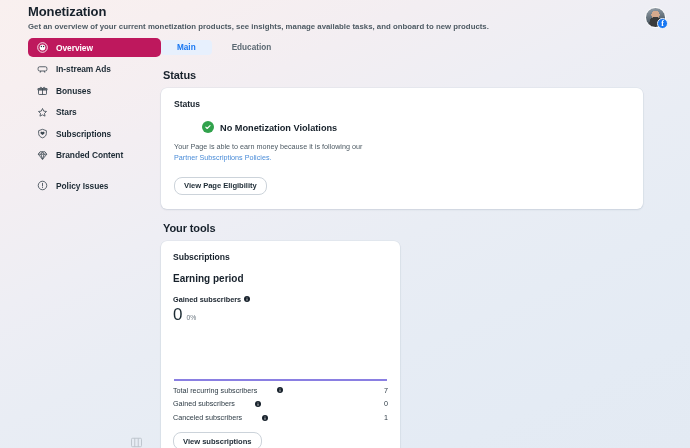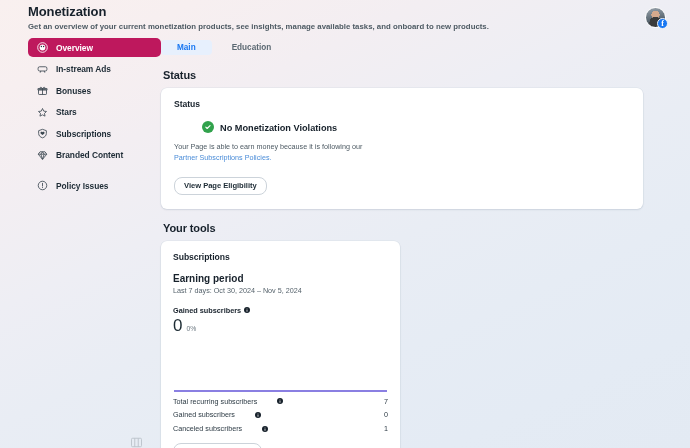--- a/index.html
+++ b/index.html
@@ -271,21 +271,20 @@
 
     <div class="ghost-btn">View Page Eligibility</div>
   </section>
 
   <div class="section-title">Your tools</div>
 
   <section class="card" id="tools-card">
     <div class="card-heading">Subscriptions</div>
 
     <div id="earn-label">Earning period</div>
-    <div id="earn-range">Last 7 days: Oct 30, 2024 – Nov 5, 2024</div>
 
     <div class="metric-label">
       <span>Gained subscribers</span>
       <span class="info-ico">
         <svg viewBox="0 0 16 16">
             <circle cx="8" cy="8" r="8" fill="#17212b"></circle>
             <path d="M8 3.3a1 1 0 110 2 1 1 0 010-2zM7 6.6h2v6H7z" fill="#ffffff"></path>
           </svg>
       </span>
     </div>

